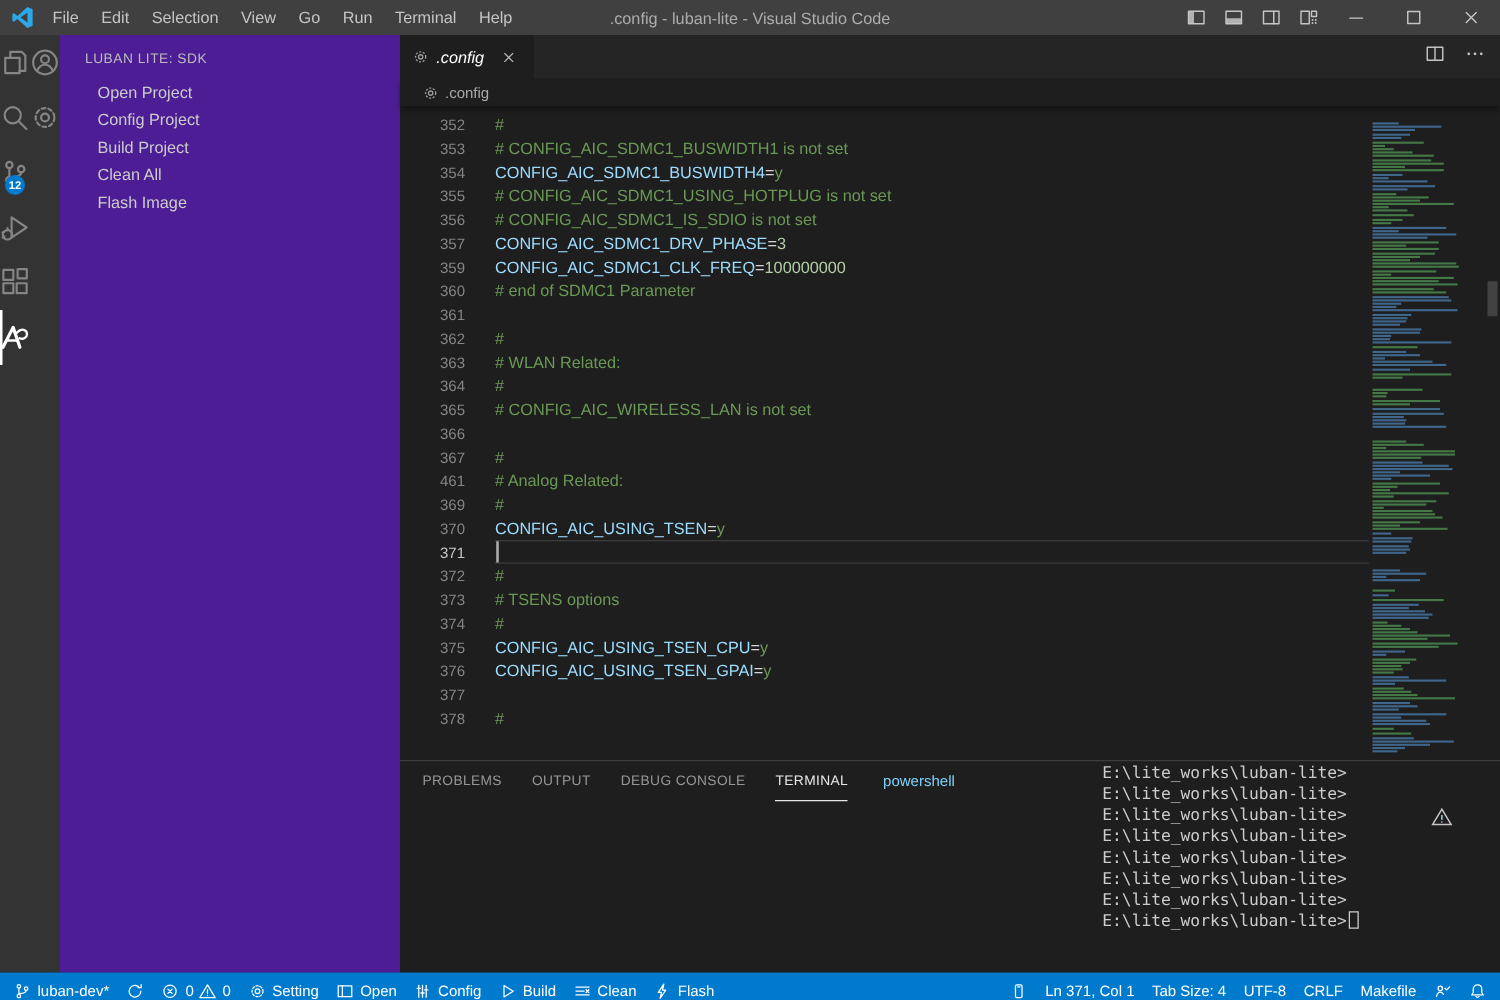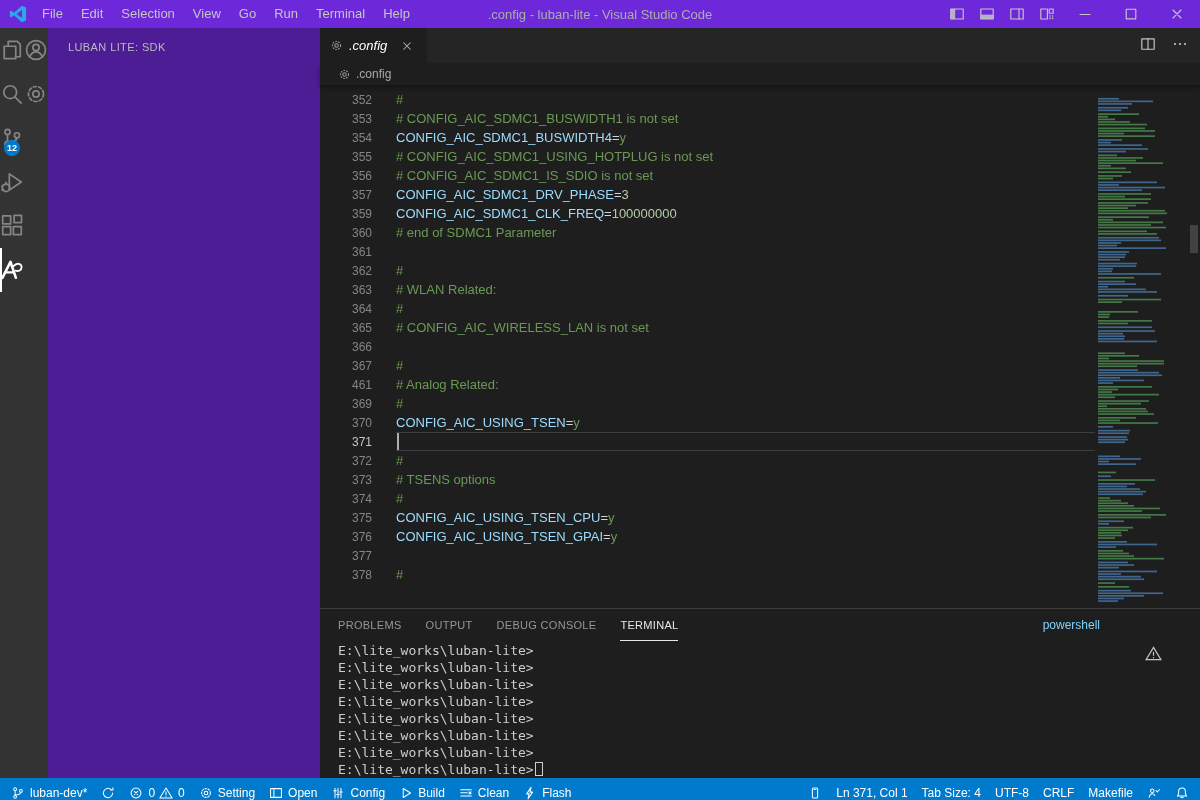--- a/index.html
+++ b/index.html
@@ -1,21 +1,21 @@
 <!DOCTYPE html>
 <html><head>
 <meta charset="utf-8">
 <style>
   *{box-sizing:border-box;margin:0;padding:0;user-select:none}
   html,body{width:1200px;height:800px;overflow:hidden;background:#1e1e1e;
     font-family:"Liberation Sans",sans-serif;color:#ccc}
   .window{width:1200px;height:800px;display:flex;flex-direction:column}
 
   
-  .titlebar{height:28px;background:#6d28d9;display:flex;align-items:center;
+  .titlebar{height:28px;background:#404040;display:flex;align-items:center;
     font-size:13px;color:#c5c5c5;position:relative;flex:none}
   .vslogo{width:18px;height:18px;margin:0 6px 0 9px;display:flex;align-items:center}
   .menubar{display:flex;height:100%}
   .menu-item{padding:0 9px;line-height:28px;cursor:default}
   .win-title{position:absolute;left:50%;transform:translateX(-50%);color:#adadad;white-space:nowrap}
   .window-controls{margin-left:auto;display:flex;height:100%;color:#c5c5c5}
   .tb-btn{width:46px;display:flex;align-items:center;justify-content:center}
   .tb-btn.narrow{width:30px}
   .tb-btn svg{width:16px;height:16px}
 
@@ -60,21 +60,21 @@
   .cl.current .ln{color:#c6c6c6}
   .cl.current::after{content:"";position:absolute;left:76px;right:105px;top:0;bottom:0;
     border-top:1px solid rgba(255,255,255,.14);border-bottom:1px solid rgba(255,255,255,.14);pointer-events:none}
   .cursor{position:absolute;left:77px;top:1px;width:1.5px;height:17px;background:#aeafad}
 
   .minimap{position:absolute;top:0;right:12px;width:93px;height:100%;overflow:hidden}
   .scrollbar{position:absolute;top:0;right:0;width:12px;height:100%}
   .sc-thumb{position:absolute;top:140px;left:2px;right:2px;height:28px;background:rgba(121,121,121,.4)}
 
   
-  .panel{height:170px;flex:none;border-top:1px solid #3c3c3c;display:flex;flex-direction:column;position:relative}
+  .panel{height:170px;flex:none;border-top:1px solid #3c3c3c;display:flex;flex-direction:row;position:relative}
   .panel-header{height:32px;display:flex;align-items:center;padding:0 12px 0 18px;flex:none}
   .p-tab{font-size:11px;letter-spacing:.3px;color:#969696;margin-right:24px;height:100%;
     display:flex;align-items:center;border-bottom:1px solid transparent;cursor:pointer}
   .p-tab.active{color:#e7e7e7;border-bottom-color:#e7e7e7}
   .p-actions{margin-left:auto;display:flex;align-items:center;gap:11px;color:#c5c5c5}
   .p-act{display:flex;align-items:center;gap:4px}
   .shell-label{color:#7dd3fc;font-size:12px}
   .warn-y{color:#cca700}
   .term{flex:1;padding:1px 0 0 18px;font-family:"DejaVu Sans Mono",monospace;
     font-size:13px;line-height:17px;color:#cccccc}
@@ -222,20 +222,27 @@
             <svg viewBox="0 0 16 16" fill="none" stroke="currentColor" stroke-width="1.15" stroke-linecap="round" stroke-linejoin="round">
               <circle cx="8" cy="8" r="2.1"></circle>
               <circle cx="8" cy="8" r="5" stroke-dasharray="2 1.6"></circle>
             </svg>
           </div>
         </div>
     </div>
 
     <div class="sidebar">
       <div class="sb-title">LUBAN LITE: SDK</div>
+      <div>
+          <div class="side-item">Open Project</div>
+          <div class="side-item">Config Project</div>
+          <div class="side-item">Build Project</div>
+          <div class="side-item">Clean All</div>
+          <div class="side-item">Flash Image</div>
+        </div>
     </div>
 
     <div class="editor-col">
 
       <div class="tabbar">
         <div class="tab">
           <span class="gear-g">
             <svg viewBox="0 0 16 16" fill="none" stroke="#9d9d9d" stroke-width="1.3">
                 <circle cx="8" cy="8" r="2.1"></circle>
                 <circle cx="8" cy="8" r="5" stroke-dasharray="2 1.6"></circle>

